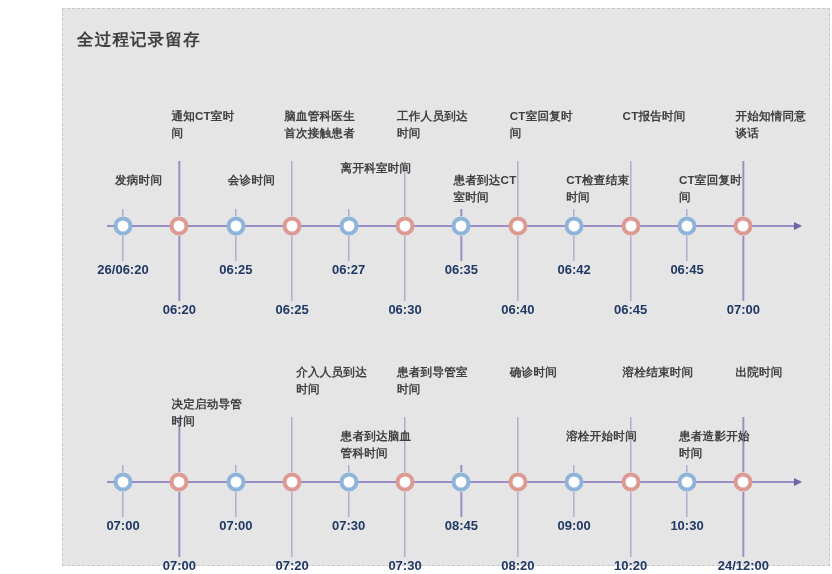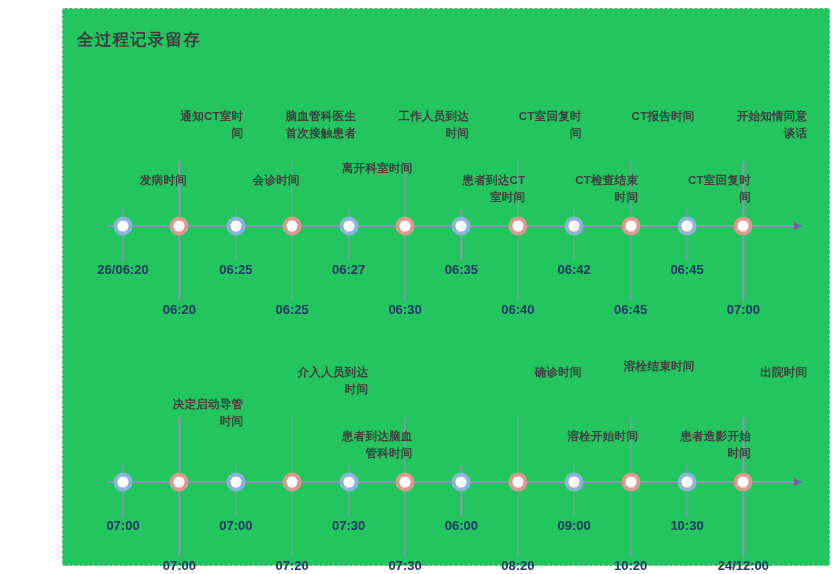--- a/index.html
+++ b/index.html
@@ -17,21 +17,21 @@
 
   
   .panel {
     position: absolute;
     left: 62px;
     top: 8px;
     width: 768px;
     height: 558px;
     border: 1px dashed #c9c9c9;
     box-sizing: border-box;
-    background: #22c55e;
+    background: #e5e5e5;
   }
 
   .panel-title {
     position: absolute;
     left: 14px;
     top: 20px;
     font-size: 16.5px;
     font-weight: bold;
     color: #3f3f3f;
     letter-spacing: 1.2px;
@@ -87,21 +87,20 @@
 
   
   .evt-label {
     position: absolute;
     font-size: 11.6px;
     font-weight: bold;
     color: #404040;
     line-height: 17px;
     letter-spacing: 0.2px;
     z-index: 4;
-    text-align: right;
   }
 
   
   .evt-time {
     position: absolute;
     font-size: 13px;
     font-weight: bold;
     color: #1f3864;
     line-height: 14px;
     white-space: nowrap;
@@ -202,39 +201,40 @@
       <div class="evt-label" style="left: 221.2px; top: 36px; width: 72px; margin-left: 12px;">介入人员到达时间</div>
       <div class="evt-time" style="left: 229.2px; top: 232px;">07:20</div>
       <div class="stem" style="left: 285.6px; top: 138px; height: 7px;"></div>
       <div class="stem" style="left: 285.6px; top: 165px; height: 25px;"></div>
       <div class="node" style="left: 285.6px; top: 155px;"></div>
       <div class="evt-label" style="left: 277.6px; top: 100px; width: 72px;">患者到达脑血管科时间</div>
       <div class="evt-time" style="left: 285.6px; top: 192px;">07:30</div>
       <div class="stem" style="left: 342px; top: 90px; height: 55px;"></div>
       <div class="stem" style="left: 342px; top: 165px; height: 65px;"></div>
       <div class="node red" style="left: 342px; top: 155px;"></div>
+      <div class="evt-label" style="left: 334px; top: 36px; width: 72px;">患者到导管室时间</div>
       <div class="evt-time" style="left: 342px; top: 232px;">07:30</div>
       <div class="stem" style="left: 398.4px; top: 138px; height: 7px;"></div>
       <div class="stem" style="left: 398.4px; top: 165px; height: 25px;"></div>
       <div class="node" style="left: 398.4px; top: 155px;"></div>
-      <div class="evt-time" style="left: 398.4px; top: 192px;">06:00</div>
+      <div class="evt-time" style="left: 398.4px; top: 192px;">08:45</div>
       <div class="stem" style="left: 454.8px; top: 90px; height: 55px;"></div>
       <div class="stem" style="left: 454.8px; top: 165px; height: 65px;"></div>
       <div class="node red" style="left: 454.8px; top: 155px;"></div>
       <div class="evt-label" style="left: 446.8px; top: 36px; width: 72px;">确诊时间</div>
       <div class="evt-time" style="left: 454.8px; top: 232px;">08:20</div>
       <div class="stem" style="left: 511.2px; top: 138px; height: 7px;"></div>
       <div class="stem" style="left: 511.2px; top: 165px; height: 25px;"></div>
       <div class="node" style="left: 511.2px; top: 155px;"></div>
       <div class="evt-label" style="left: 503.2px; top: 100px; width: 72px;">溶栓开始时间</div>
       <div class="evt-time" style="left: 511.2px; top: 192px;">09:00</div>
       <div class="stem" style="left: 567.6px; top: 90px; height: 55px;"></div>
       <div class="stem" style="left: 567.6px; top: 165px; height: 65px;"></div>
       <div class="node red" style="left: 567.6px; top: 155px;"></div>
-      <div class="evt-label" style="left: 559.6px; top: 30px; width: 72px;">溶栓结束时间</div>
+      <div class="evt-label" style="left: 559.6px; top: 36px; width: 72px;">溶栓结束时间</div>
       <div class="evt-time" style="left: 567.6px; top: 232px;">10:20</div>
       <div class="stem" style="left: 624px; top: 138px; height: 7px;"></div>
       <div class="stem" style="left: 624px; top: 165px; height: 25px;"></div>
       <div class="node" style="left: 624px; top: 155px;"></div>
       <div class="evt-label" style="left: 616px; top: 100px; width: 72px;">患者造影开始时间</div>
       <div class="evt-time" style="left: 624px; top: 192px;">10:30</div>
       <div class="stem" style="left: 680.4px; top: 90px; height: 55px;"></div>
       <div class="stem" style="left: 680.4px; top: 165px; height: 65px;"></div>
       <div class="node red" style="left: 680.4px; top: 155px;"></div>
       <div class="evt-label" style="left: 672.4px; top: 36px; width: 72px;">出院时间</div>

